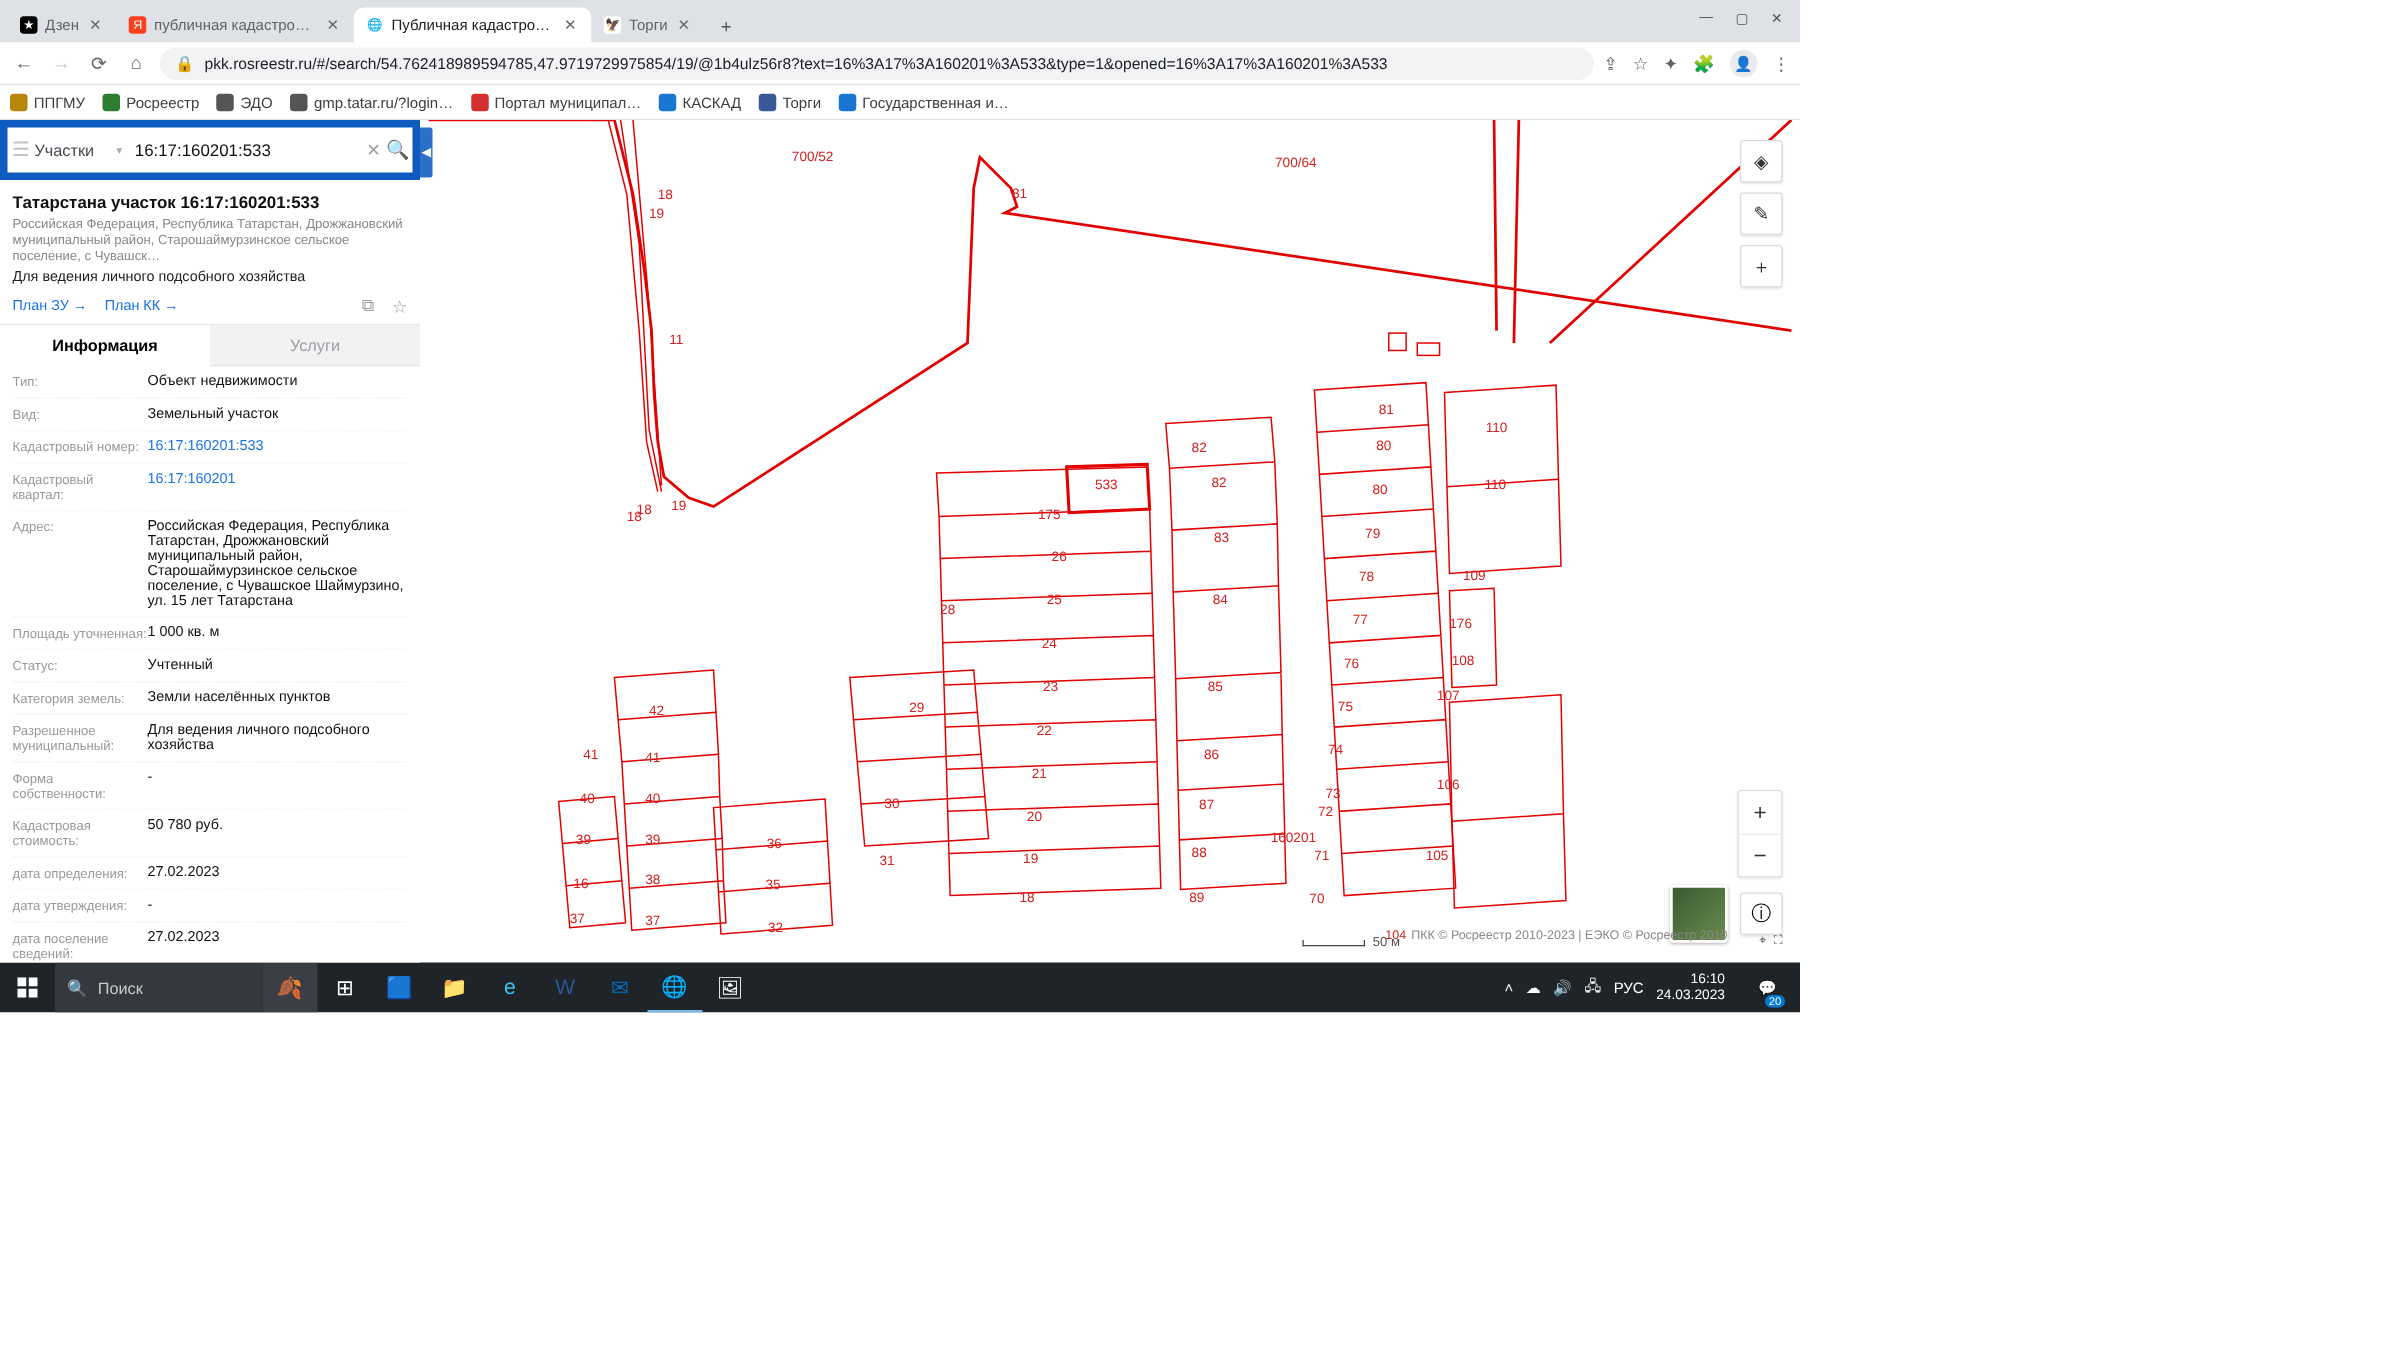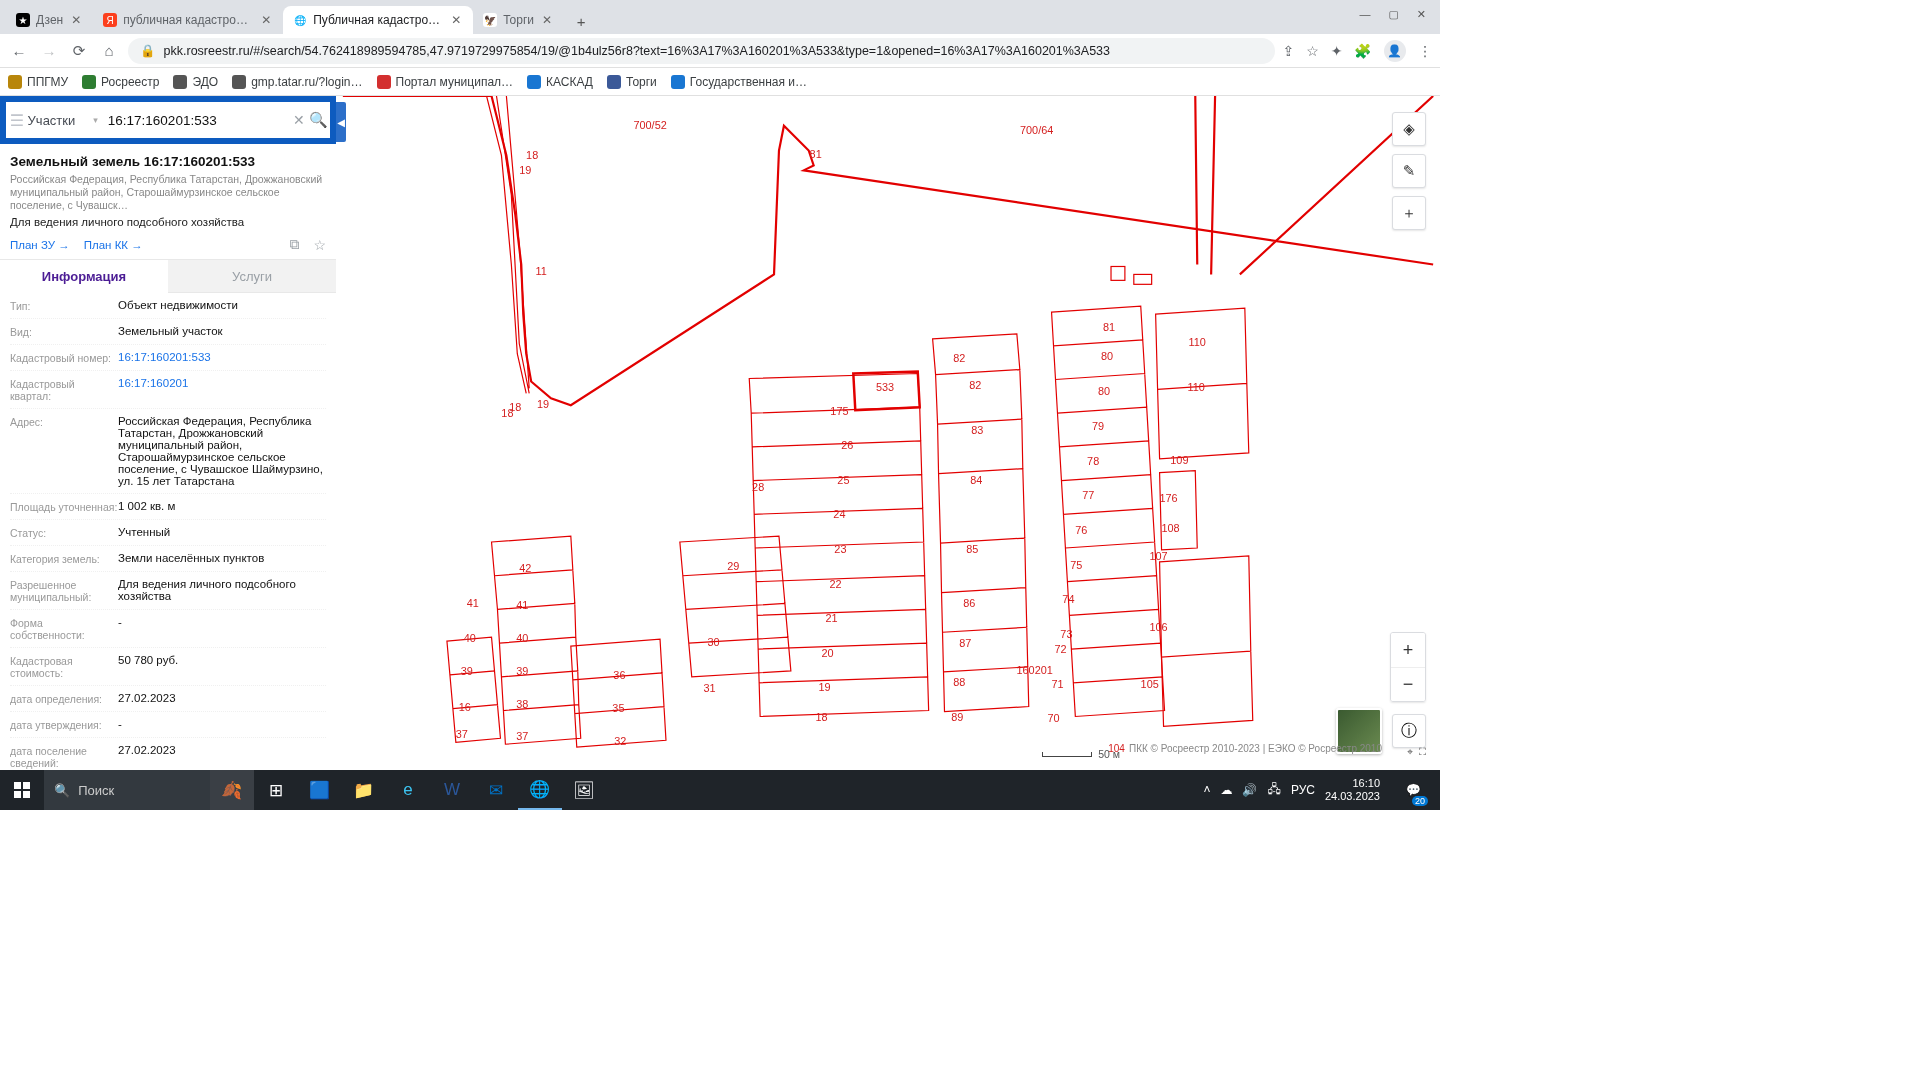--- a/index.html
+++ b/index.html
@@ -36,21 +36,21 @@
 .obj-head{padding:10px 10px 4px}
 .obj-title{font-size:13.5px;font-weight:700;color:#111;margin-bottom:4px}
 .obj-addr{font-size:10.5px;color:#888;line-height:1.25;margin-bottom:4px}
 .obj-use{font-size:11.5px;color:#222}
 .links-row{display:flex;align-items:center;padding:4px 10px 6px;gap:14px;font-size:11.5px}
 .links-row a{color:#1a73e8;text-decoration:none}
 .links-row .sp{flex:1}
 .links-row .ico{color:#9aa0a6;font-size:14px}
 .tabs{display:flex;height:34px;border-top:1px solid #e8e8e8}
 .tabs .t{flex:1;display:flex;align-items:center;justify-content:center;font-size:13px;color:#9aa0a6;background:#f2f2f2;border-bottom:1px solid #e8e8e8}
-.tabs .t.active{background:#fff;color:#4c1d95;font-weight:700;border-bottom:none}
+.tabs .t.active{background:#fff;color:#000000;font-weight:700;border-bottom:none}
 .props{padding:0 10px}
 .prop{display:flex;padding:6px 0;border-top:1px dotted #f0f0f0;font-size:11.5px;align-items:flex-start}
 .prop:first-child{border-top:none}
 .prop .k{width:108px;color:#999;flex-shrink:0;font-size:10.5px;padding-top:1px}
 .prop .v{flex:1;color:#111}
 .prop .v.link{color:#1a73e8}
 .map{flex:1;position:relative;background:#fff}
 .map svg{position:absolute;inset:0;width:100%;height:100%}
 .parcel-label{font-size:11px;fill:#d42020;text-anchor:middle;font-family:Arial}
 .map-tools{position:absolute;top:16px;right:14px;display:flex;flex-direction:column;gap:8px}
@@ -174,21 +174,21 @@
           <span>Участки</span>
             <span class="chev">▾</span>
         </span>
         <input value="16:17:160201:533" style="">
         <span class="clear">✕</span>
         <span class="go">🔍</span>
       </div>
     </div>
     <div class="details">
       <div class="obj-head">
-        <div class="obj-title">Земельный земель 16:17:160201:533</div>
+        <div class="obj-title">Татарстана участок 16:17:160201:533</div>
         <div class="obj-addr">Российская Федерация, Республика Татарстан, Дрожжановский муниципальный район, Старошаймурзинское сельское поселение, с Чувашск…</div>
         <div class="obj-use">Для ведения личного подсобного хозяйства</div>
       </div>
       <div class="links-row">
         <a>План ЗУ →</a>
         <a>План КК →</a>
         <span class="sp"></span>
         <span class="ico">⧉</span>
         <span class="ico">☆</span>
       </div>
@@ -212,21 +212,21 @@
           <div class="prop">
             <div class="k">Кадастровый квартал:</div>
             <div class="v link">16:17:160201</div>
           </div>
           <div class="prop">
             <div class="k">Адрес:</div>
             <div class="v ">Российская Федерация, Республика Татарстан, Дрожжановский муниципальный район, Старошаймурзинское сельское поселение, с Чувашское Шаймурзино, ул. 15 лет Татарстана</div>
           </div>
           <div class="prop">
             <div class="k">Площадь уточненная:</div>
-            <div class="v ">1 002 кв. м</div>
+            <div class="v ">1 000 кв. м</div>
           </div>
           <div class="prop">
             <div class="k">Статус:</div>
             <div class="v ">Учтенный</div>
           </div>
           <div class="prop">
             <div class="k">Категория земель:</div>
             <div class="v ">Земли населённых пунктов</div>
           </div>
           <div class="prop">

